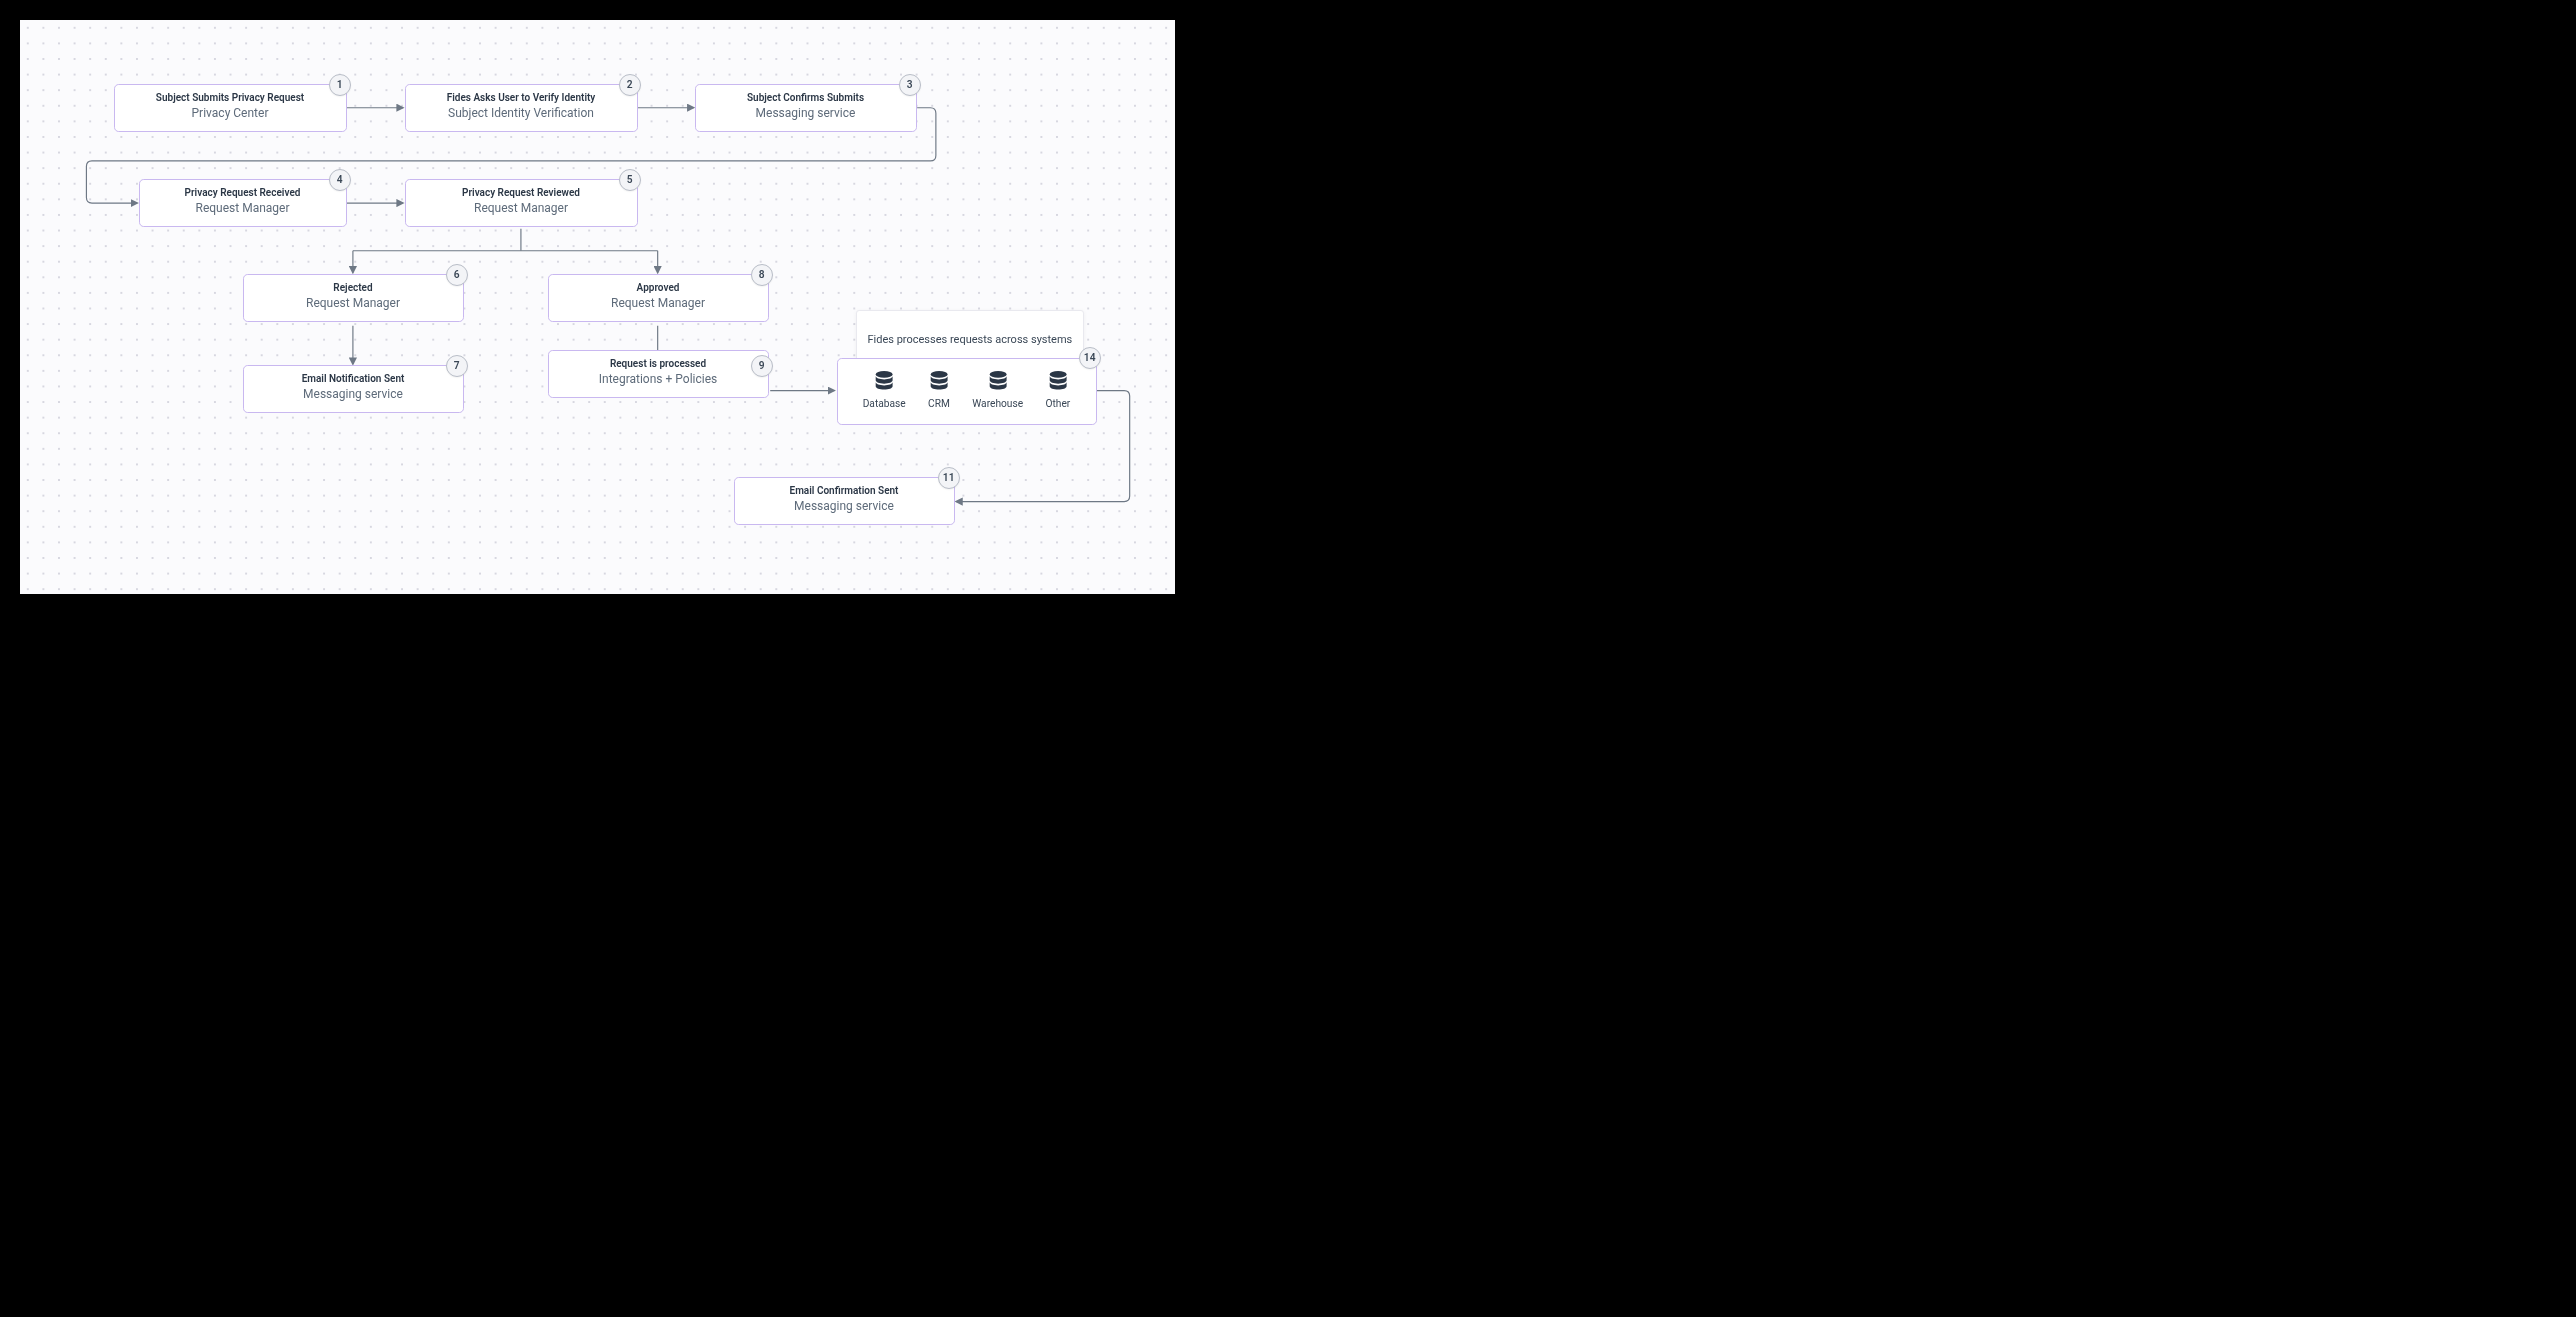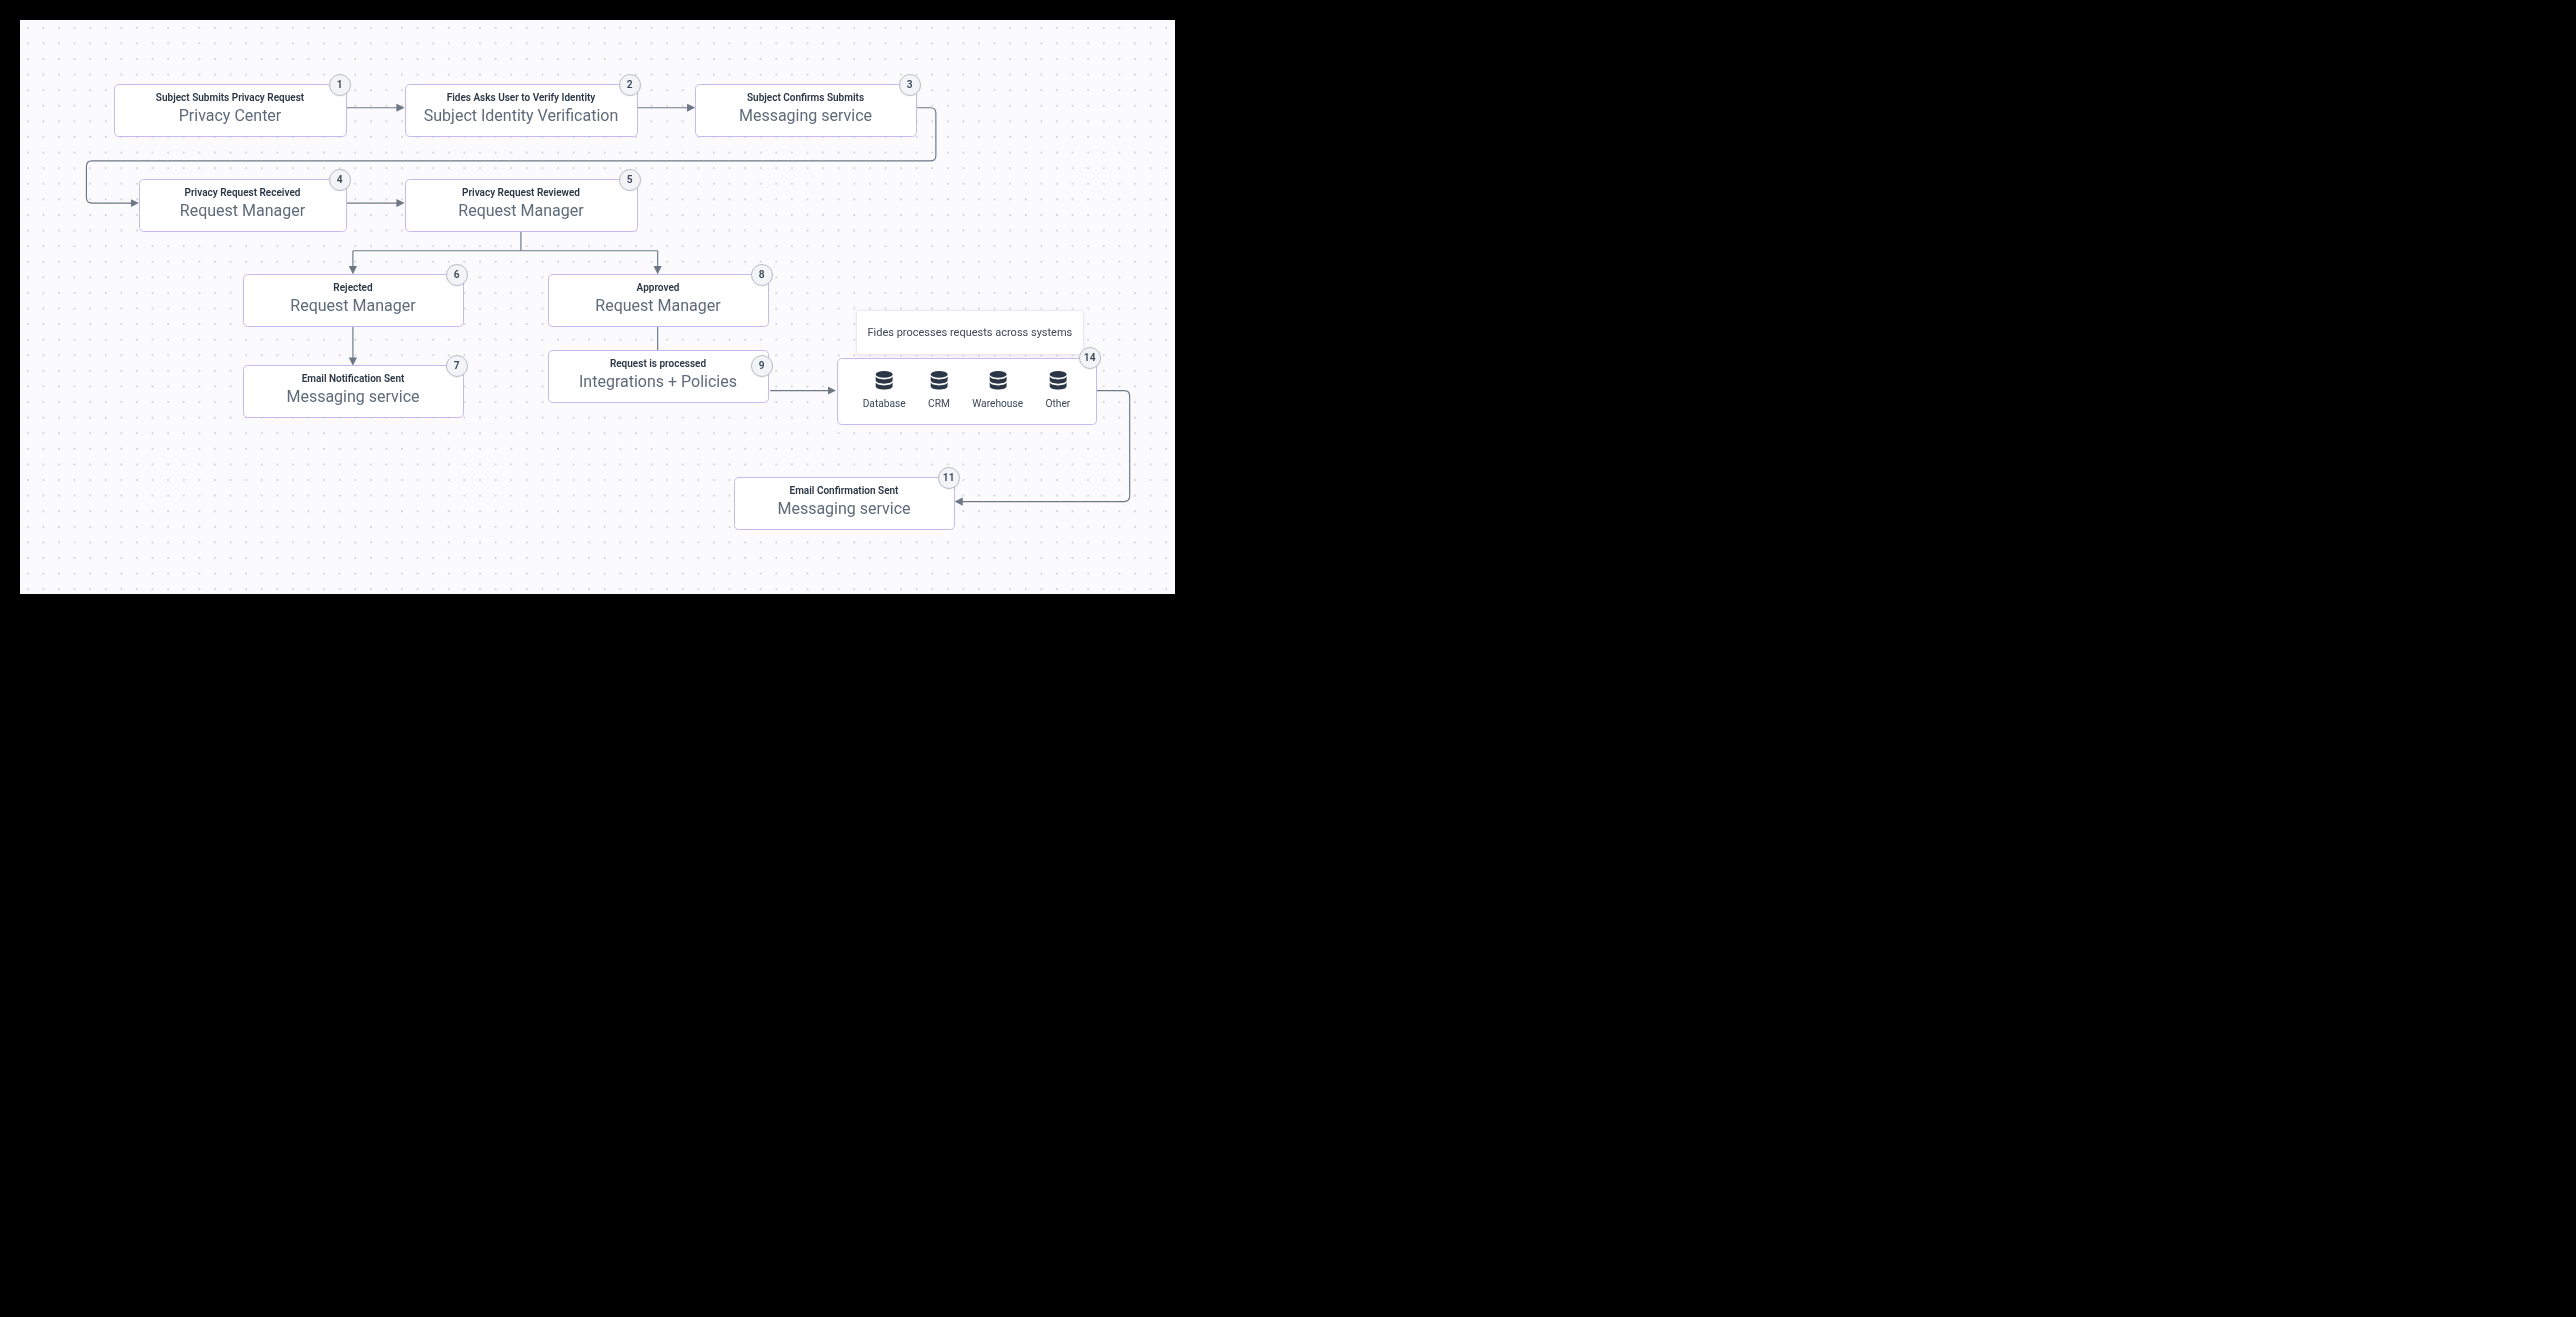--- a/index.html
+++ b/index.html
@@ -36,21 +36,21 @@
     box-sizing: border-box;
     padding: 7.8px 11px 9.4px;
   }
   .node .title {
     font-size: 10px;
     font-weight: 600;
     color: #2b3746;
     line-height: 1.25;
   }
   .node .subtitle {
-    font-size: 16px;
+    font-size: 12px;
     font-weight: 400;
     color: #5e6b7a;
     line-height: 1.25;
     margin-top: 1.6px;
   }
   .badge {
     position: absolute;
     width: 20.3px;
     height: 20.3px;
     border-radius: 50%;
@@ -62,21 +62,21 @@
     font-size: 10.2px;
     font-weight: 600;
     color: #3a4756;
     box-shadow: 0 0.8px 1.6px rgba(0,0,0,0.06);
   }
   .systems-label-box {
     position: absolute;
     background: #fff;
     border: 0.8px solid #e9e9ef;
     border-radius: 3.1px;
-    padding: 15px 11px;
+    padding: 22px 11px;
     font-size: 11px;
     color: #3a4756;
     box-shadow: 0 1.6px 4.7px rgba(0,0,0,0.05);
   }
   .systems-node {
     position: absolute;
     background: #fff;
     border: 0.8px solid #c9b8f0;
     border-radius: 4.7px;
     box-sizing: border-box;

